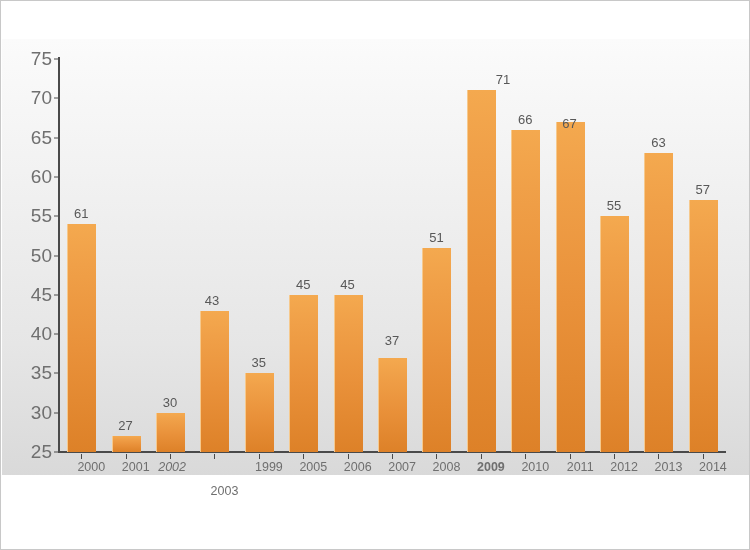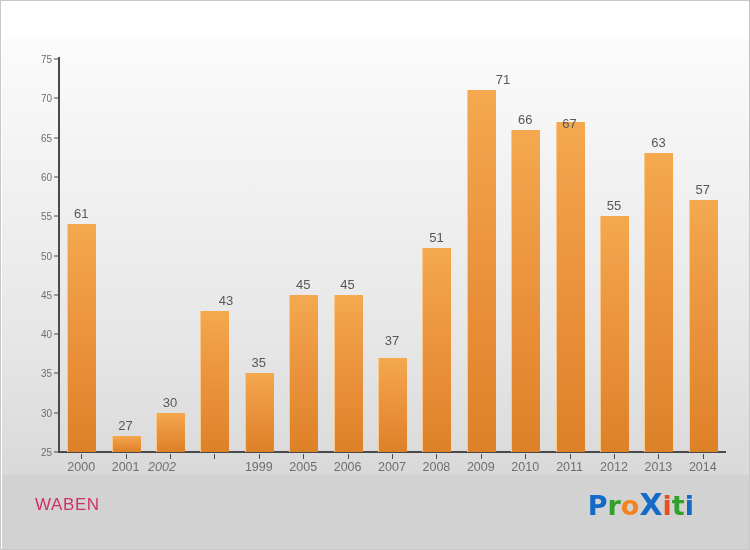--- a/index.html
+++ b/index.html
@@ -78,21 +78,21 @@
     left: 56px;
     top: 412px;
     width: 668px;
     height: 2px;
     background: #4a4a4a;
   }
   .ytick-label {
     position: absolute;
     right: 0;
     transform: translateY(-50%);
-    font-size: 10px;
+    font-size: 19px;
     color: #6f6f6f;
     white-space: nowrap;
     text-align: right;
   }
   .ytick-wrap {
     position: absolute;
     left: 0;
     width: 50px;
     height: 0;
   }
@@ -117,21 +117,21 @@
     font-size: 13px;
     color: #585858;
     text-align: center;
     white-space: nowrap;
     transform: translateY(-100%);
   }
   .xtick-label {
     position: absolute;
     font-size: 12.5px;
     color: #6f6f6f;
-    text-align: center;
+    text-align: right;
     white-space: nowrap;
   }
   .xtick-mark {
     position: absolute;
     width: 1px;
     height: 5px;
     background: #4a4a4a;
   }
 
   
@@ -220,21 +220,21 @@
         <div class="ytick-mark" style="top: 20px;"></div>
       </div>
     <div id="plot-area">
         <div class="bar" title="2000: 54" style="left: 8.2px; width: 28px; height: 227.94px;"></div>
         <div class="bar-value" style="left: 2.2px; width: 40px; top: 162.06px;">61</div>
         <div class="bar" title="2001: 27" style="left: 52.6px; width: 28px; height: 15.72px;"></div>
         <div class="bar-value" style="left: 46.6px; width: 40px; top: 374.28px;">27</div>
         <div class="bar" title="2002: 30" style="left: 97px; width: 28px; height: 39.3px;"></div>
         <div class="bar-value" style="left: 91px; width: 40px; top: 350.7px;">30</div>
         <div class="bar" title="2003: 43" style="left: 141.4px; width: 28px; height: 141.48px;"></div>
-        <div class="bar-value" style="left: 147px; width: 40px; top: 248.52px;">43</div>
+        <div class="bar-value" style="left: 133px; width: 40px; top: 248.52px;">43</div>
         <div class="bar" title="2004: 35" style="left: 185.8px; width: 28px; height: 78.6px;"></div>
         <div class="bar-value" style="left: 179.8px; width: 40px; top: 311.4px;">35</div>
         <div class="bar" title="2005: 45" style="left: 230.2px; width: 28px; height: 157.2px;"></div>
         <div class="bar-value" style="left: 224.2px; width: 40px; top: 232.8px;">45</div>
         <div class="bar" title="2006: 45" style="left: 274.6px; width: 28px; height: 157.2px;"></div>
         <div class="bar-value" style="left: 268.6px; width: 40px; top: 232.8px;">45</div>
         <div class="bar" title="2007: 37" style="left: 319px; width: 28px; height: 94.32px;"></div>
         <div class="bar-value" style="left: 313px; width: 40px; top: 289px;">37</div>
         <div class="bar" title="2008: 51" style="left: 363.4px; width: 28px; height: 204.36px;"></div>
         <div class="bar-value" style="left: 357.4px; width: 40px; top: 185.64px;">51</div>
@@ -264,32 +264,28 @@
         <div class="xtick-label" style="left: 232.8px; width: 48px; top: 421px;">1999</div>
         <div class="xtick-mark" style="left: 301.2px; top: 415px;"></div>
         <div class="xtick-label" style="left: 277.2px; width: 48px; top: 421px;">2005</div>
         <div class="xtick-mark" style="left: 345.6px; top: 415px;"></div>
         <div class="xtick-label" style="left: 321.6px; width: 48px; top: 421px;">2006</div>
         <div class="xtick-mark" style="left: 390px; top: 415px;"></div>
         <div class="xtick-label" style="left: 366px; width: 48px; top: 421px;">2007</div>
         <div class="xtick-mark" style="left: 434.4px; top: 415px;"></div>
         <div class="xtick-label" style="left: 410.4px; width: 48px; top: 421px;">2008</div>
         <div class="xtick-mark" style="left: 478.8px; top: 415px;"></div>
-        <div class="xtick-label" style="left: 454.8px; width: 48px; top: 421px;">2009</div>
+        <div class="xtick-label" style="left: 454.8px; width: 48px; top: 421px; font-weight: bold;">2009</div>
         <div class="xtick-mark" style="left: 523.2px; top: 415px;"></div>
         <div class="xtick-label" style="left: 499.2px; width: 48px; top: 421px;">2010</div>
         <div class="xtick-mark" style="left: 567.6px; top: 415px;"></div>
         <div class="xtick-label" style="left: 543.6px; width: 48px; top: 421px;">2011</div>
         <div class="xtick-mark" style="left: 612px; top: 415px;"></div>
         <div class="xtick-label" style="left: 588px; width: 48px; top: 421px;">2012</div>
         <div class="xtick-mark" style="left: 656.4px; top: 415px;"></div>
         <div class="xtick-label" style="left: 632.4px; width: 48px; top: 421px;">2013</div>
         <div class="xtick-mark" style="left: 700.8px; top: 415px;"></div>
         <div class="xtick-label" style="left: 676.8px; width: 48px; top: 421px;">2014</div>
       </div>
   </div>
 
-  <div id="footer">
-    <div id="footer-label">WABEN</div>
-    <div id="brand-logo"><span style="color: rgb(21, 105, 199);">P</span><span style="color: rgb(51, 160, 44);">r</span><span style="color: rgb(245, 130, 32);">o</span><span style="color: rgb(21, 105, 199); font-weight: 700; font-size: 30px;">X</span><span style="color: rgb(232, 80, 27);">i</span><span style="color: rgb(51, 160, 44);">t</span><span style="color: rgb(21, 105, 199);">i</span></div>
-  </div>
 
 </div>
 
 </body></html>

